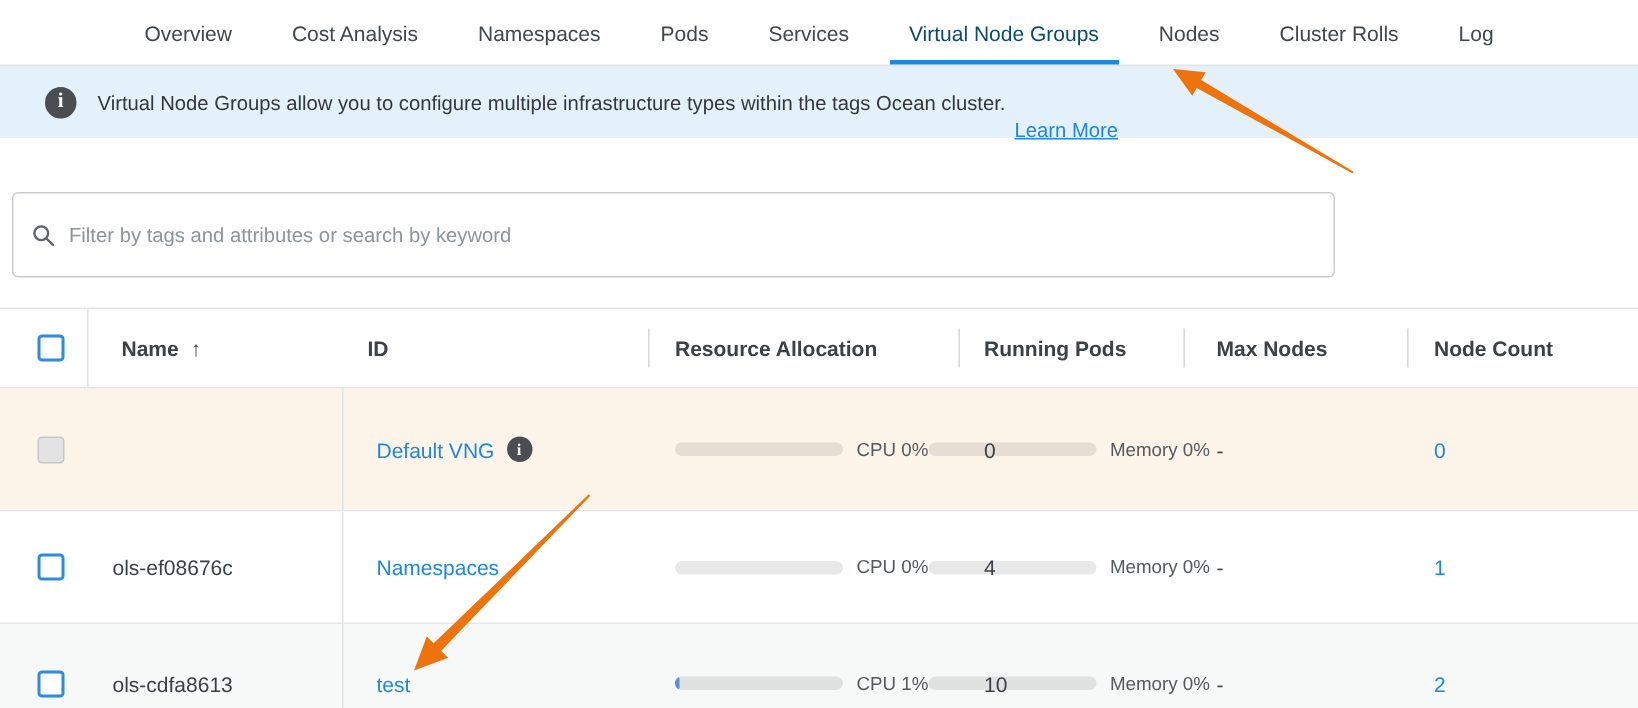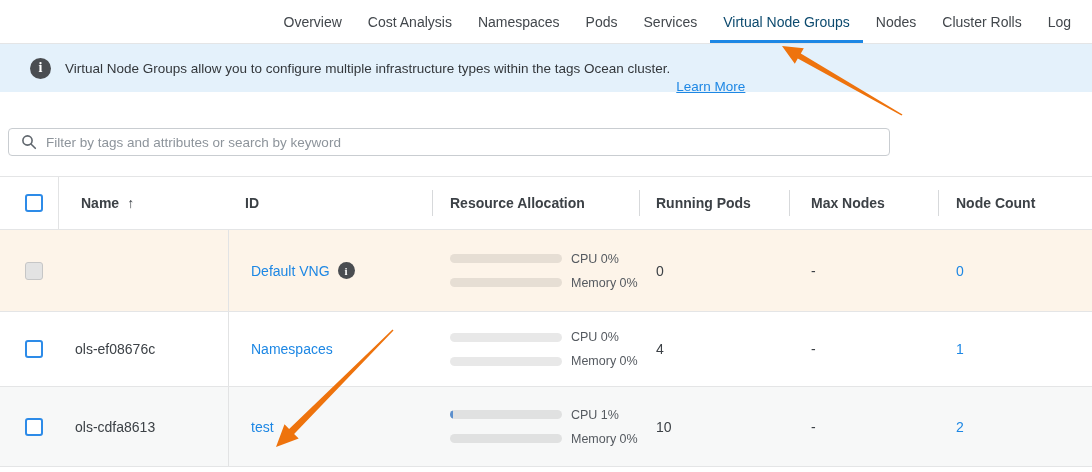--- a/index.html
+++ b/index.html
@@ -4,22 +4,22 @@
 <style>
   * { margin:0; padding:0; box-sizing:border-box; }
   html,body { background:#fff; }
   .screen {
     position:relative; width:1092px; height:472px; overflow:hidden;
     background:#fff; font-family:"Liberation Sans", sans-serif; color:#3d4348;
   }
 
   
   .tabbar {
-    height:44px; display:flex; align-items:stretch; justify-content:flex-end;
-    padding:0 8px; border-bottom:1px solid #e4e5e6; background:#fff;
+    height:44px; display:flex; align-items:stretch; justify-content:center;
+    padding:0 26px; border-bottom:1px solid #e4e5e6; background:#fff;gap:14px;
   }
   .tab {
     display:flex; align-items:center; padding:0 13px; font-size:14px;
     color:#42474c; cursor:pointer; white-space:nowrap;
   }
   .tab.active { color:#0c4a6e; box-shadow: inset 0 -3px 0 #1d87e4; }
 
   
   .banner {
     height:48px; background:#e4f1fb; display:flex; align-items:center;
@@ -28,21 +28,21 @@
   .info-circle {
     width:21px; height:21px; border-radius:50%; background:#4a4d51; color:#fff;
     display:inline-flex; align-items:center; justify-content:center;
     font-family:"Liberation Serif", serif; font-weight:bold; font-size:14px;
     margin-right:14px; flex:0 0 auto;
   }
   .banner a { color:#1d87e4; text-decoration:underline; margin-left:6px; cursor:pointer;margin-top:36px; }
 
   
   .searchbox {
-    margin:36px 0 0 8px; width:882px; height:28px; border:1px solid #c9cdd1;
+    margin:36px 0 0 8px; width:882px; height:57px; border:1px solid #c9cdd1;
     border-radius:4px; display:flex; align-items:center; padding:0 12px; background:#fff;
   }
   .searchbox svg { flex:0 0 auto; margin-right:9px; }
   .searchbox input {
     border:none; outline:none; flex:1; font-size:13.5px; color:#3d4348;
     font-family:"Liberation Sans", sans-serif; background:transparent;
   }
   .searchbox input::placeholder { color:#8d949b; }
 
   
@@ -81,21 +81,21 @@
   .idtext { font-size:14px; color:#3c4146; }
   .valtext { font-size:14px; color:#3c4146; }
 
   .info-badge {
     width:17px; height:17px; border-radius:50%; background:#4a4d51; color:#fff;
     display:inline-flex; align-items:center; justify-content:center;
     font-family:"Liberation Serif", serif; font-weight:bold; font-size:11px;
     margin-left:8px; cursor:pointer;
   }
 
-  .resblock { display:flex; flex-direction:column; gap:10px; }
+  .resblock { display:flex; flex-direction:row; gap:0; }
   .bar-line { display:flex; align-items:center; }
   .bar {
     width:112px; height:9px; border-radius:5px; background:rgba(0,0,0,0.09);
     overflow:hidden; position:relative;
   }
   .bar-fill { height:100%; width:0; background:#5b8fcd; border-radius:5px; }
   .bar-label { margin-left:9px; font-size:12.5px; color:#555a60; white-space:nowrap; }
 
   
   .arrow { position:absolute; pointer-events:none; z-index:30; }

